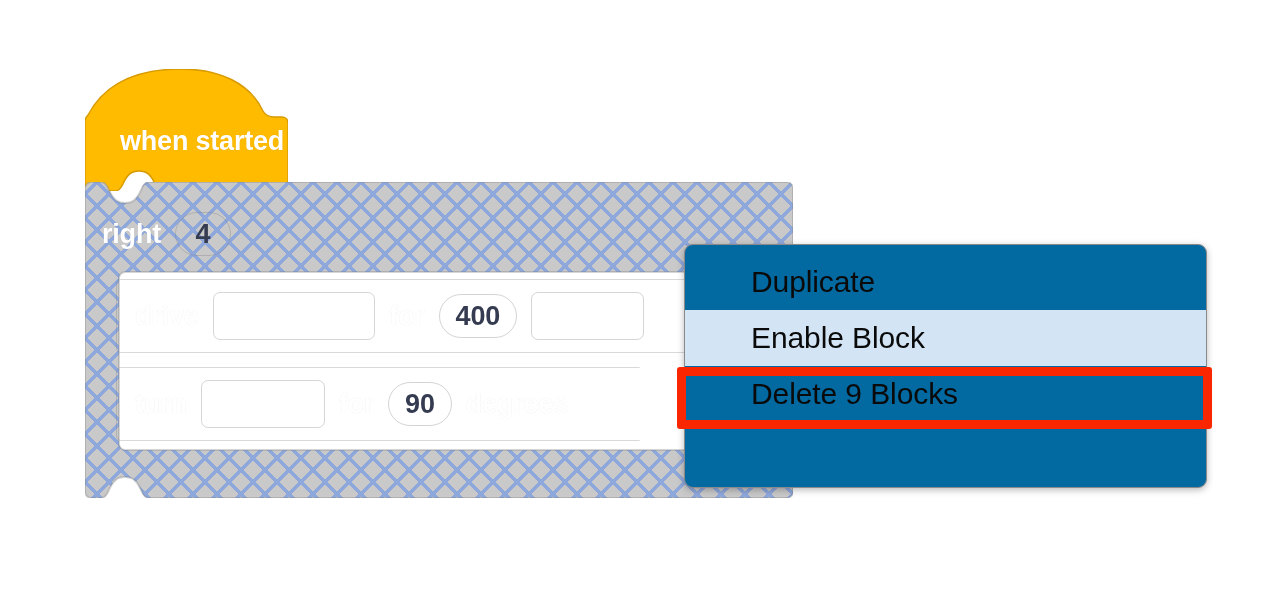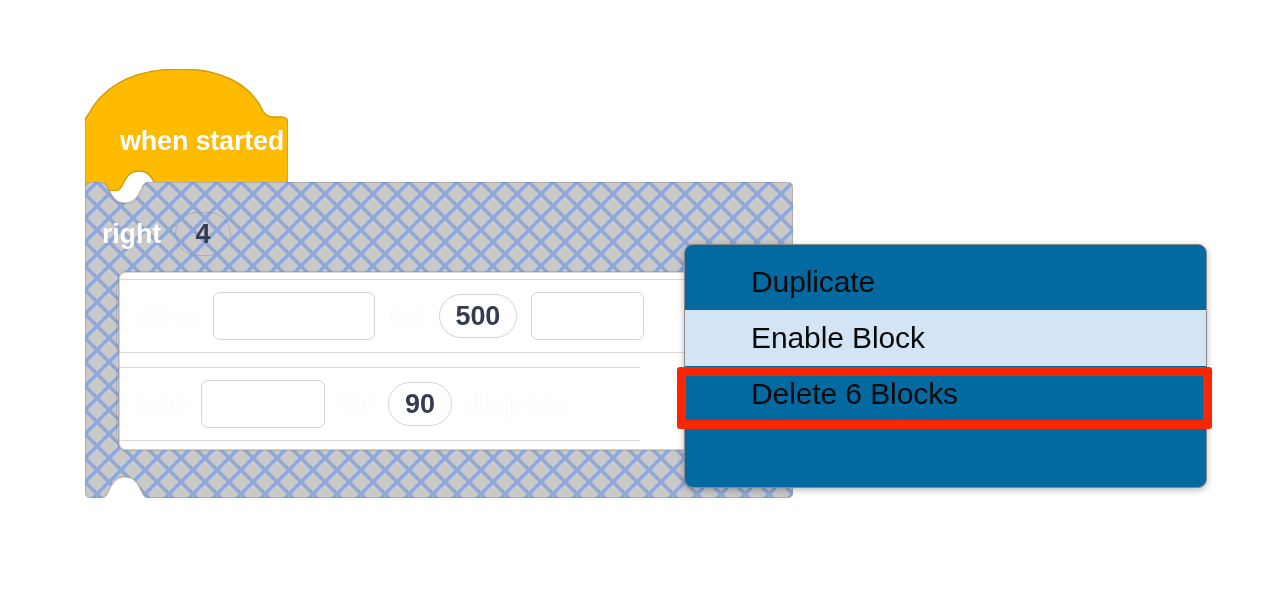--- a/index.html
+++ b/index.html
@@ -285,21 +285,21 @@
     <div class="inner-block" id="drive-block">
       <span class="blk-word">drive</span>
 
       <span class="dd-field">
         <span>forward</span>
         <span class="dd-arrow"></span>
       </span>
 
       <span class="blk-word">for</span>
 
-      <span class="num-field">500</span>
+      <span class="num-field">400</span>
 
       <span class="dd-field">
         <span>mm</span>
         <span class="dd-arrow"></span>
       </span>
     </div>
 
     <div class="inner-block" id="turn-block">
       <span class="blk-word">turn</span>
 
@@ -314,18 +314,18 @@
 
       <span class="blk-word">degrees</span>
     </div>
 
     <div class="white-field"></div>
   </div>
 
   <div class="context-menu">
     <div class="menu-item">Duplicate</div>
     <div class="menu-item selected">Enable Block</div>
-    <div class="menu-item">Delete 6 Blocks</div>
+    <div class="menu-item">Delete 9 Blocks</div>
   </div>
 
   <div class="red-box"></div>
 
 </div>
 
 </body></html>

